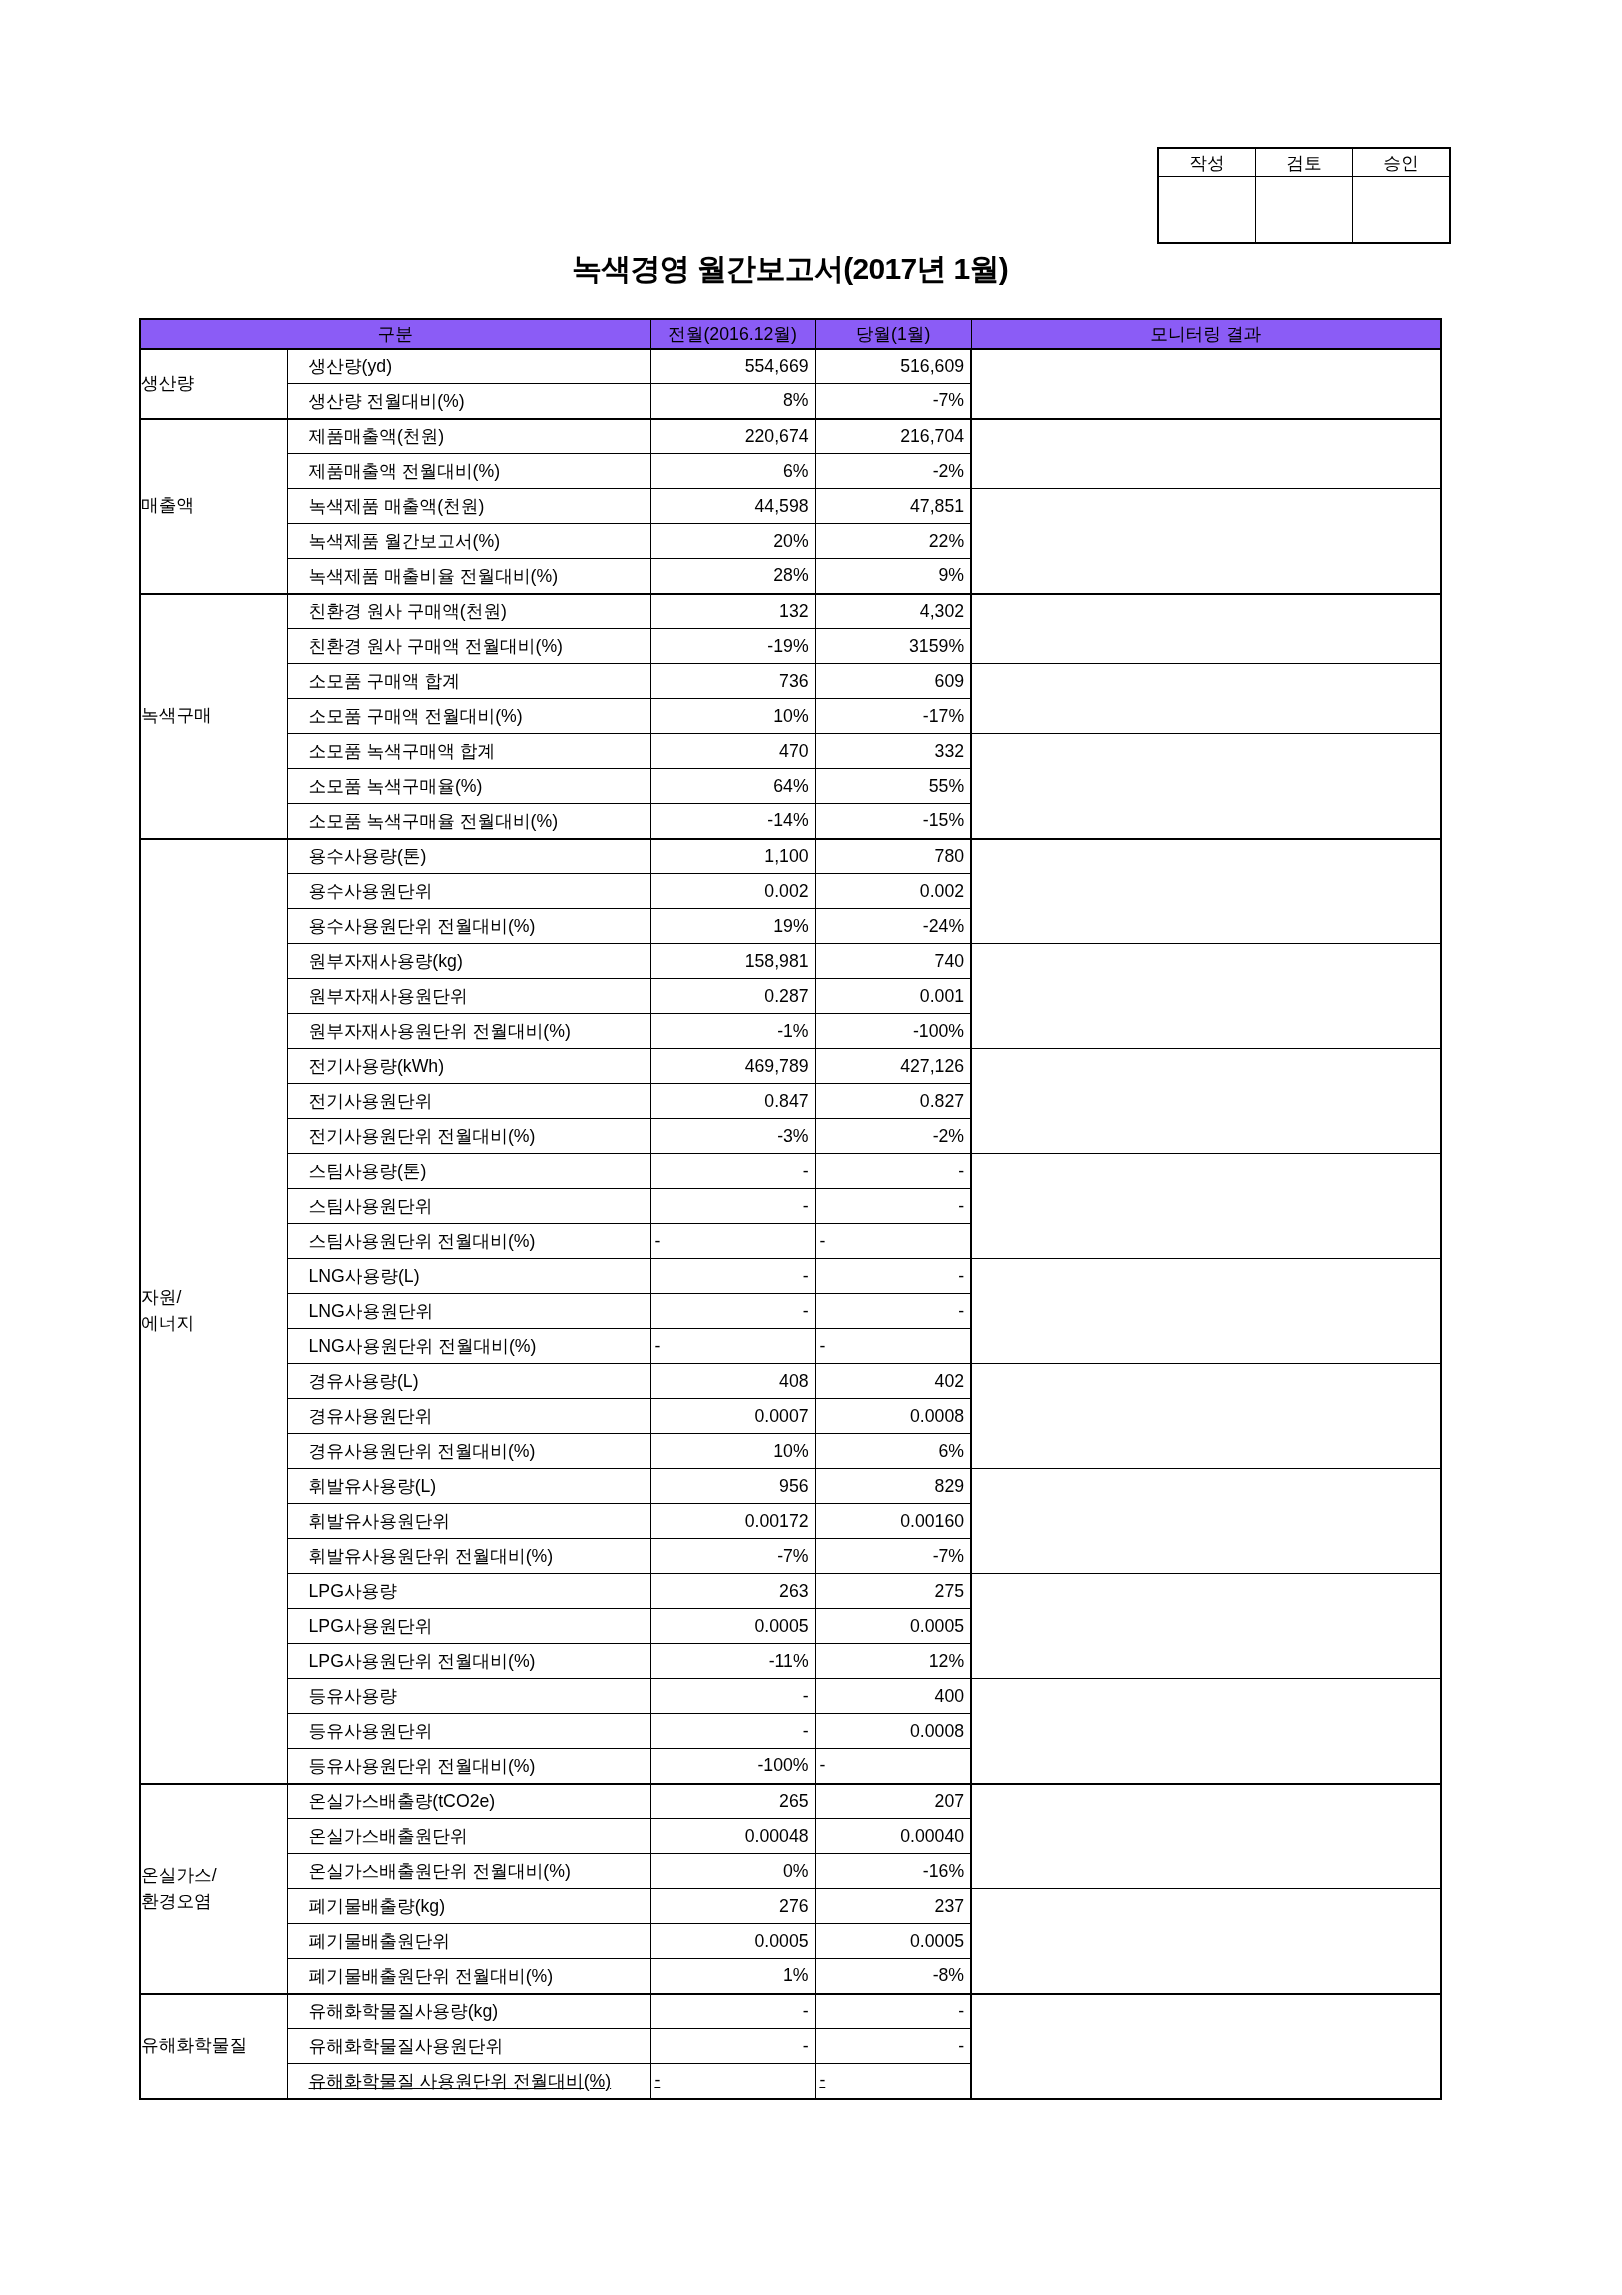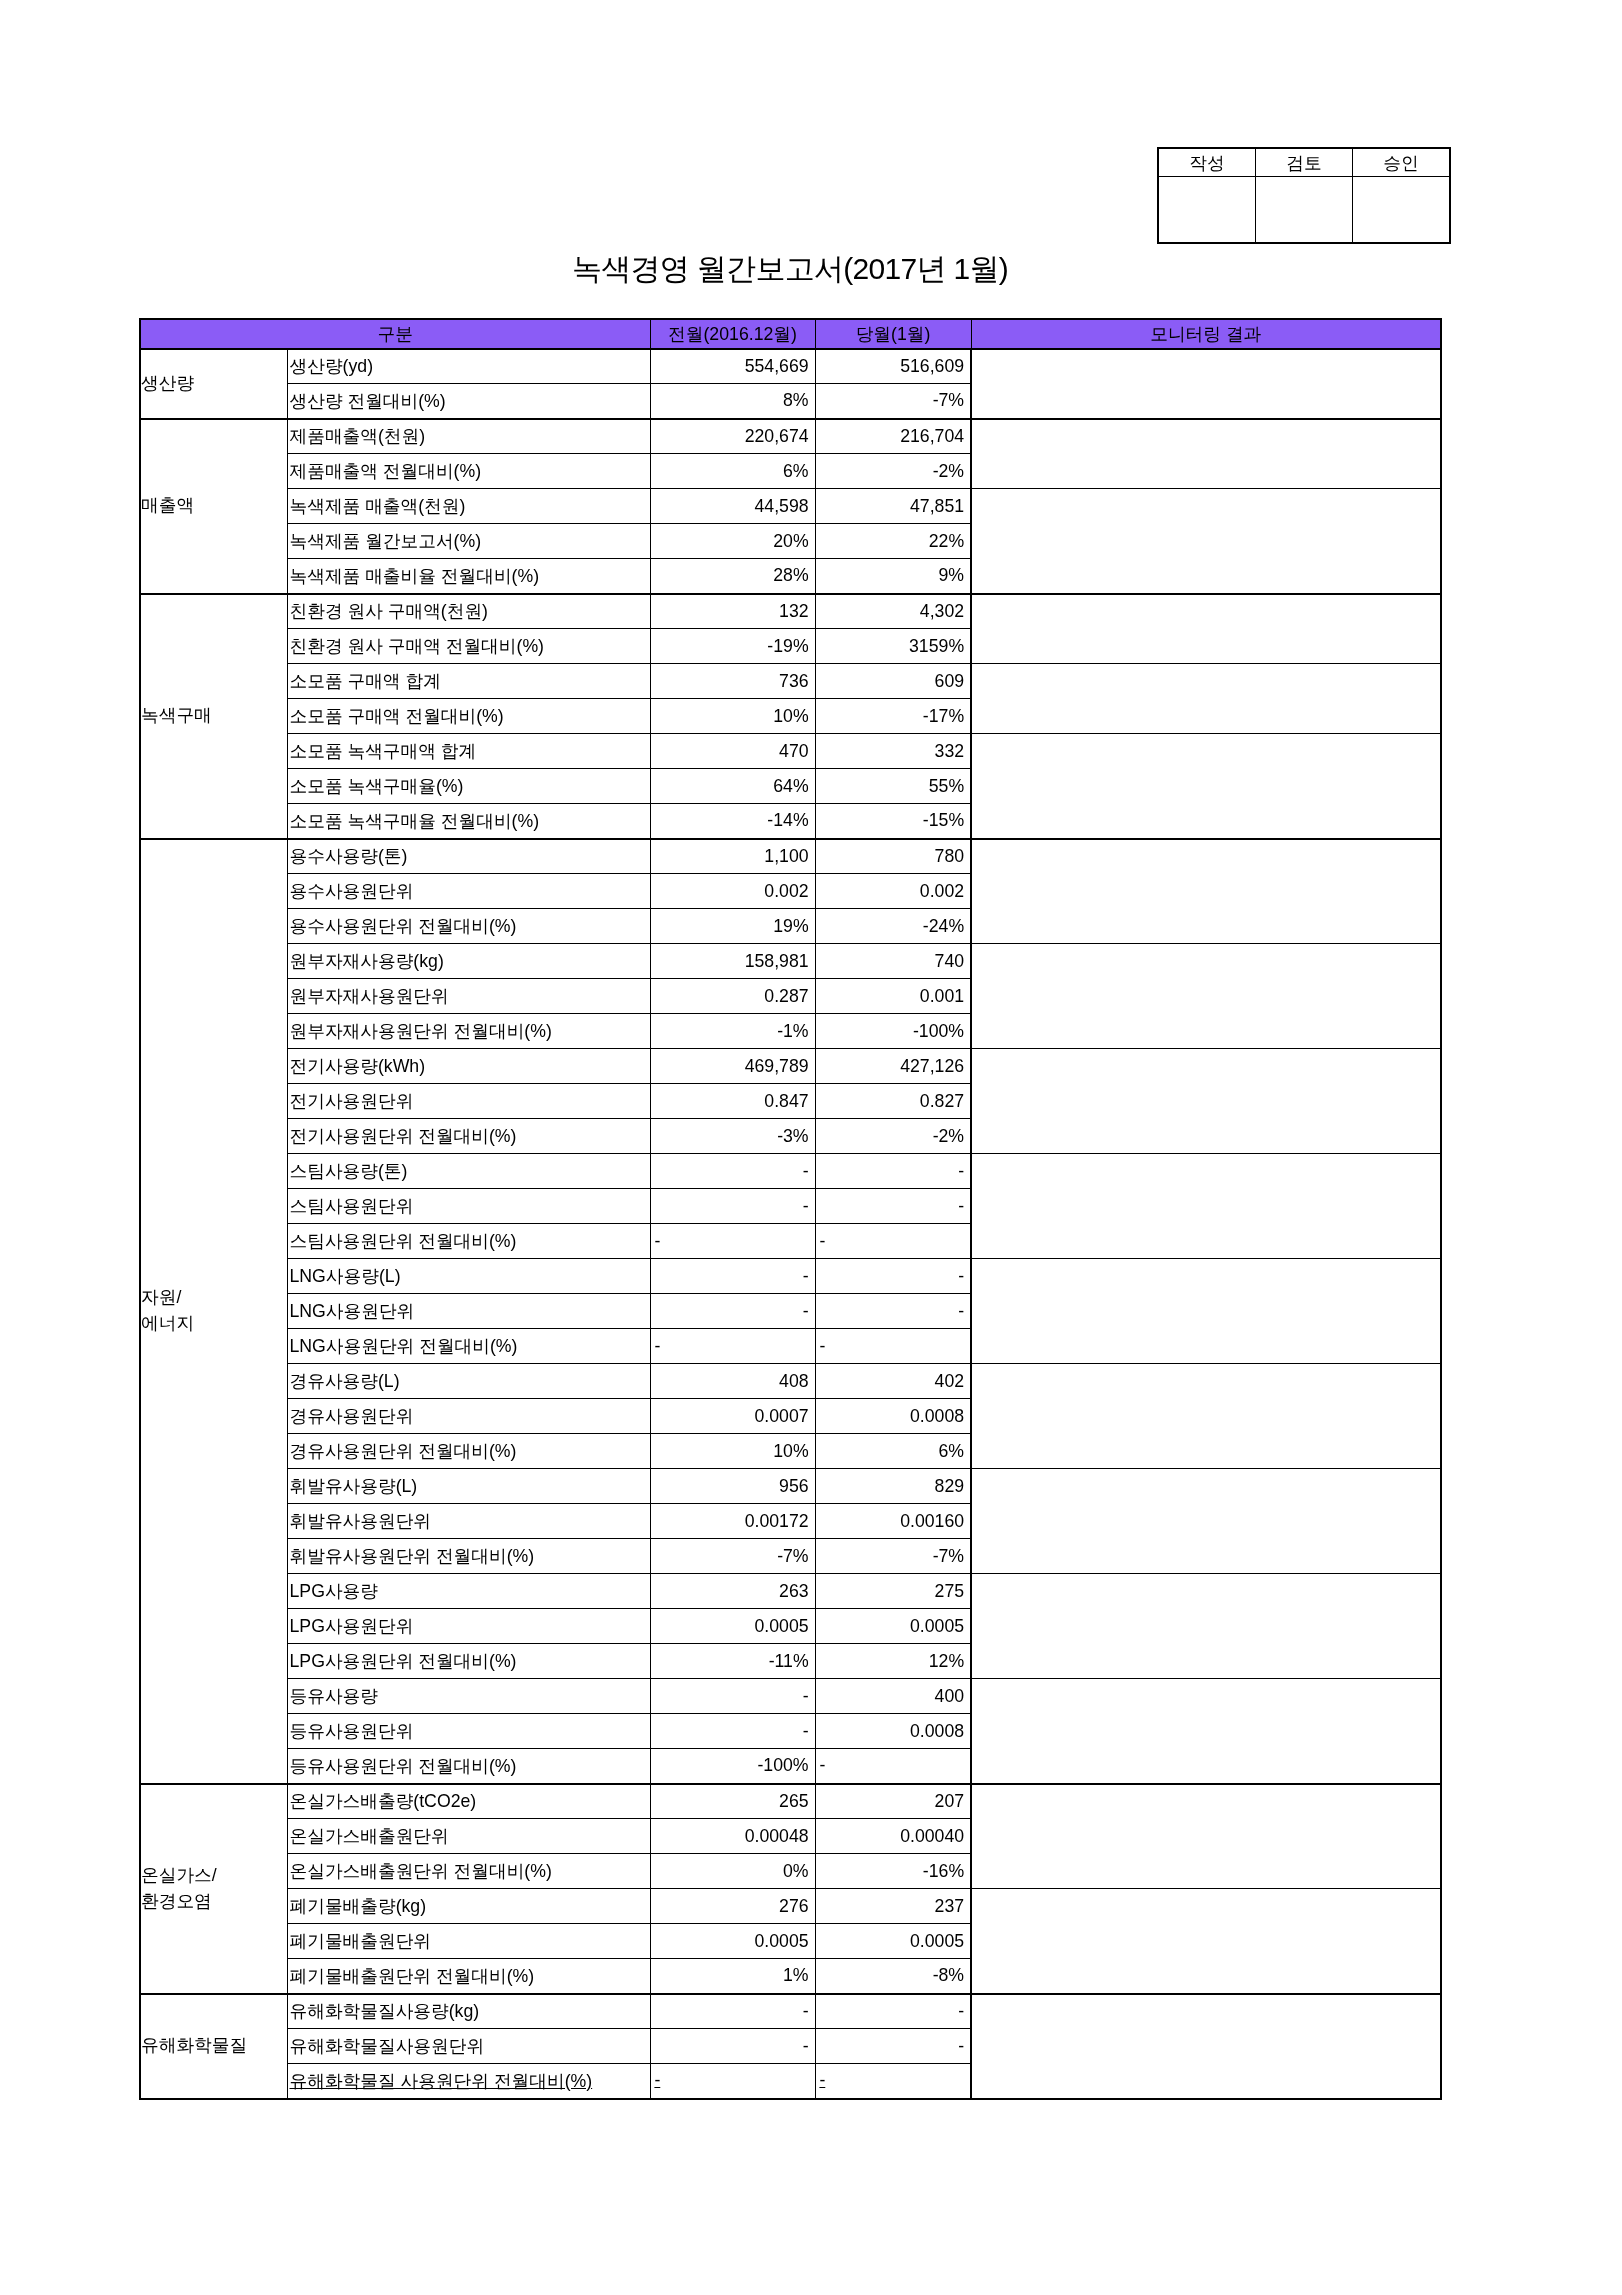--- a/index.html
+++ b/index.html
@@ -11,39 +11,39 @@
   .approval{
     position:absolute;left:1157px;top:147px;
     border-collapse:collapse;table-layout:fixed;border:2px solid #000;
   }
   .approval th,.approval td{border:1.3px solid #000;width:96px;padding:0;}
   .approval th{height:27px;font-weight:400;font-size:17.7px;text-align:center;vertical-align:middle;}
   .approval td{height:65px;}
   
   .title{
     position:absolute;left:139px;top:249px;width:1302px;
-    text-align:center;font-size:30px;font-weight:400;letter-spacing:-0.7px;
+    text-align:center;font-size:30px;font-weight:700;letter-spacing:-0.7px;
   }
   
   .report{
     position:absolute;left:139px;top:318px;
     border-collapse:collapse;table-layout:fixed;border:2px solid #000;
   }
   .report th{
     background:#8b5cf6;height:27.5px;font-weight:400;font-size:17.7px;
     text-align:center;vertical-align:middle;
     border:1.3px solid #000;border-top:2.6px solid #000;border-bottom:2.6px solid #000;padding:0;
   }
   .report td{
     border:1.3px solid #000;font-size:17.7px;vertical-align:middle;padding:0;
     background:#fff;
   }
   .report tbody tr{height:35px;}
   td.group{text-align:left;vertical-align:middle;line-height:1.45;}
-  td.item{text-align:left;padding-left:2px;}
+  td.item{text-align:left;padding-left:21px;}
   td.val{text-align:right;padding-right:5.9px;}
   td.val.left{text-align:left;padding-left:3.9px;padding-right:0;}
   td.mon{border-left:2px solid #000;}
   tr.group-start > td{border-top-width:2.6px;}
   .report tbody tr:last-child td{border-bottom-width:2.6px;text-decoration:underline;}
 </style>
 </head>
 <body>
 
 <table class="approval">

